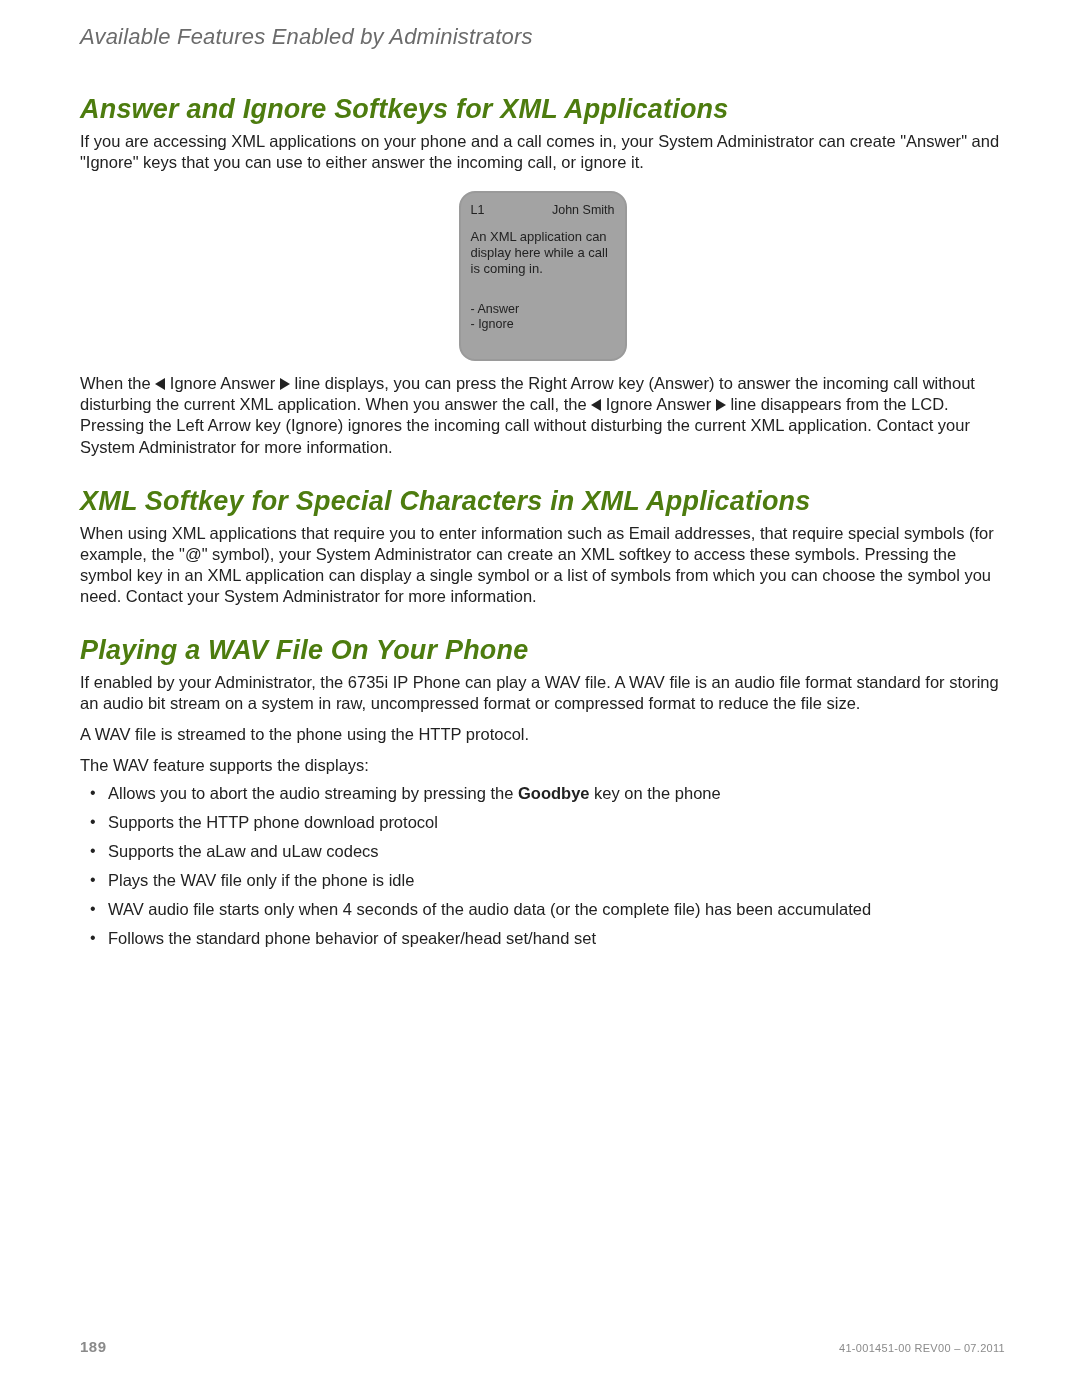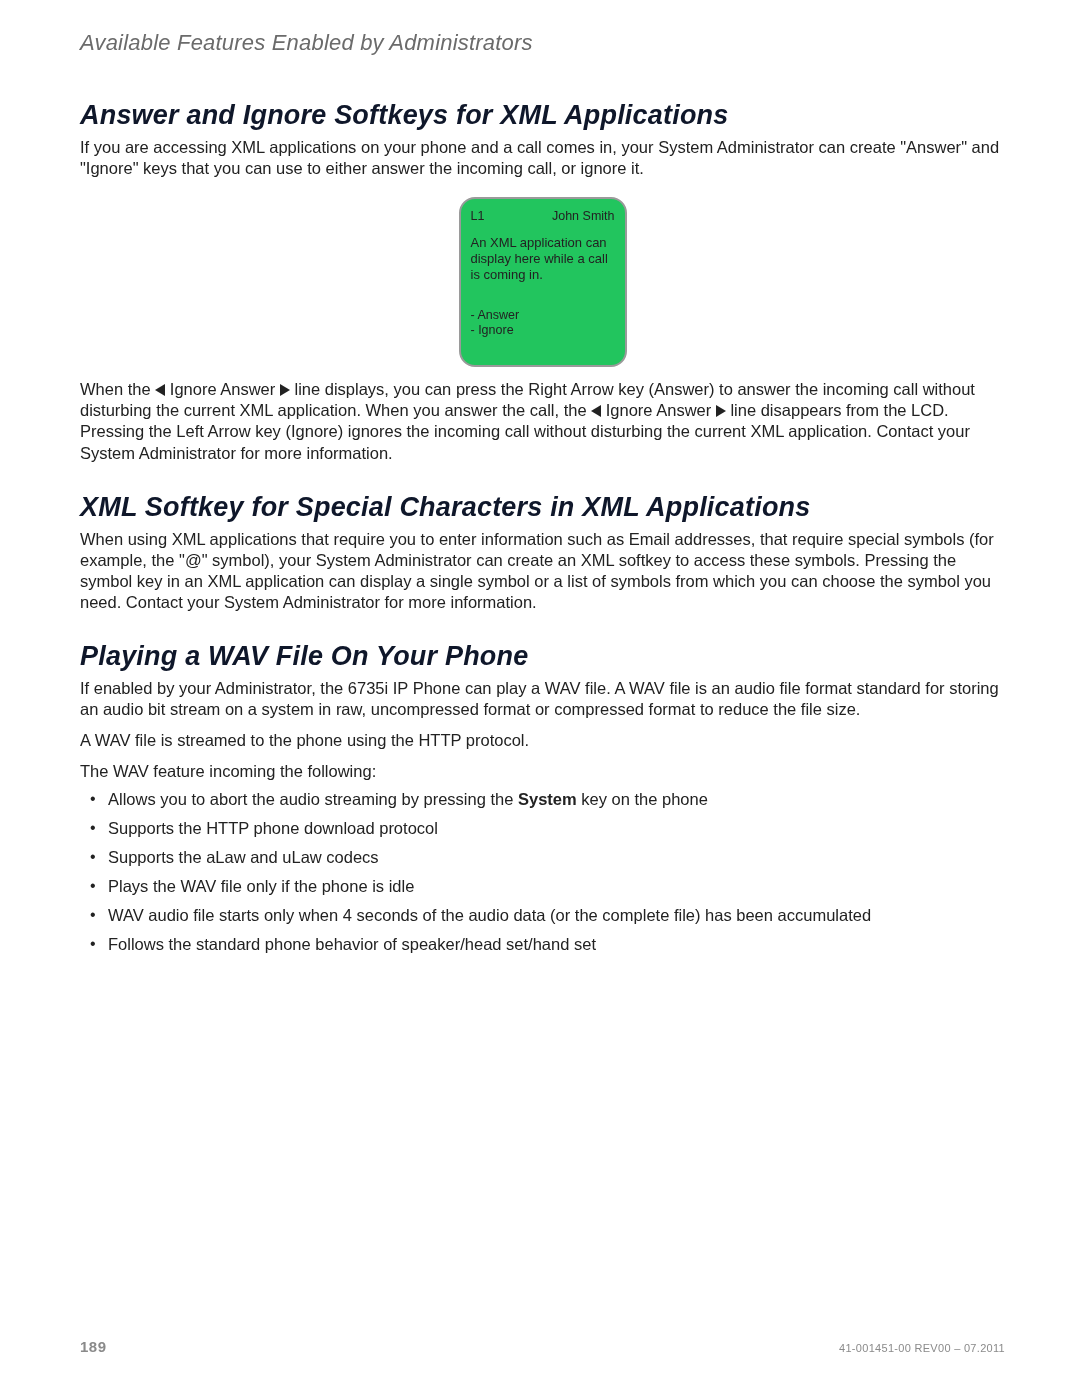--- a/index.html
+++ b/index.html
@@ -1,27 +1,27 @@
 <!DOCTYPE html>
 <html><head>
 <meta charset="utf-8">
 <style>
   * { box-sizing: border-box; margin: 0; padding: 0; }
   html, body { width: 1080px; height: 1397px; background: #fff; font-family: "Myriad Pro", "Segoe UI", "Helvetica Neue", Arial, sans-serif; color: #222; }
-  .page { position: relative; width: 1080px; height: 1397px; padding: 30px 75px 0 80px; }
+  .page { position: relative; width: 1080px; height: 1397px; padding: 24px 75px 0 80px; }
   .running-header { font-style: italic; font-size: 22px; color: #6b6b6b; margin-bottom: 44px; letter-spacing: 0.2px; }
-  .section-title { color: #0f172a; font-style: italic; font-weight: 700; font-size: 27px; margin-top: 10px; margin-bottom: 6px; letter-spacing: 0.2px; }
+  .section-title { color: #4d7c0f; font-style: italic; font-weight: 700; font-size: 27px; margin-top: 10px; margin-bottom: 6px; letter-spacing: 0.2px; }
   .body-text { font-size: 16.5px; line-height: 1.28; color: #222; margin-bottom: 4px; }
   .body-text b { font-weight: 400; }
   .screen-wrap { display: flex; justify-content: center; margin: 18px 0 12px; }
   .phone-screen {
     width: 168px; height: 170px;
     border: 2px solid #9a9a9a; border-radius: 16px;
     padding: 10px 10px 8px 10px;
-    background: #22c55e;
+    background: #a3a3a3;
     font-size: 12.5px; line-height: 1.25;
     color: #222;
   }
   .phone-screen .top-row { display: flex; justify-content: space-between; font-size: 12.5px; margin-bottom: 10px; }
   .phone-screen .msg { font-size: 13px; }
   .phone-screen .soft { margin-top: 24px; font-size: 12.5px; }
   .tri { display: inline-block; width: 0; height: 0; vertical-align: -1px; }
   .tri.left { border-top: 6px solid transparent; border-bottom: 6px solid transparent; border-right: 10px solid #222; }
   .tri.right { border-top: 6px solid transparent; border-bottom: 6px solid transparent; border-left: 10px solid #222; }
   ul.bullets { list-style: none; margin: 6px 0 0 10px; }
@@ -63,25 +63,25 @@
   </p>
 
   <h2 class="section-title" style="margin-top:28px;">XML Softkey for Special Characters in XML Applications</h2>
   <p class="body-text">When using XML applications that require you to enter information such as Email addresses, that require special symbols (for example, the "@" symbol), your System Administrator can create an XML softkey to access these symbols. Pressing the symbol key in an XML application can display a single symbol or a list of symbols from which you can choose the symbol you need. Contact your System Administrator for more information.</p>
 
   <h2 class="section-title" style="margin-top:28px;">Playing a WAV File On Your Phone</h2>
   <p class="body-text">If enabled by your Administrator, the 6735i IP Phone can play a WAV file. A WAV file is an audio file format standard for storing an audio bit stream on a system in raw, uncompressed format or compressed format to reduce the file size.</p>
   <div class="spacer-sm"></div>
   <p class="body-text">A WAV file is streamed to the phone using the HTTP protocol.</p>
   <div class="spacer-sm"></div>
-  <p class="body-text">The WAV feature incoming the following:</p>
+  <p class="body-text">The WAV feature supports the displays:</p>
 
   <ul class="bullets">
     <li>
-      <span>Allows you to abort the audio streaming by pressing the </span><b>System</b><span> key on the phone</span>
+      <span>Allows you to abort the audio streaming by pressing the </span><b>Goodbye</b><span> key on the phone</span>
     </li>
     <li>Supports the HTTP phone download protocol</li>
     <li>Supports the aLaw and uLaw codecs</li>
     <li>Plays the WAV file only if the phone is idle</li>
     <li>WAV audio file starts only when 4 seconds of the audio data (or the complete file) has been accumulated</li>
     <li>Follows the standard phone behavior of speaker/head set/hand set</li>
   </ul>
 
   <div class="footer">
     <span class="pg">189</span>

